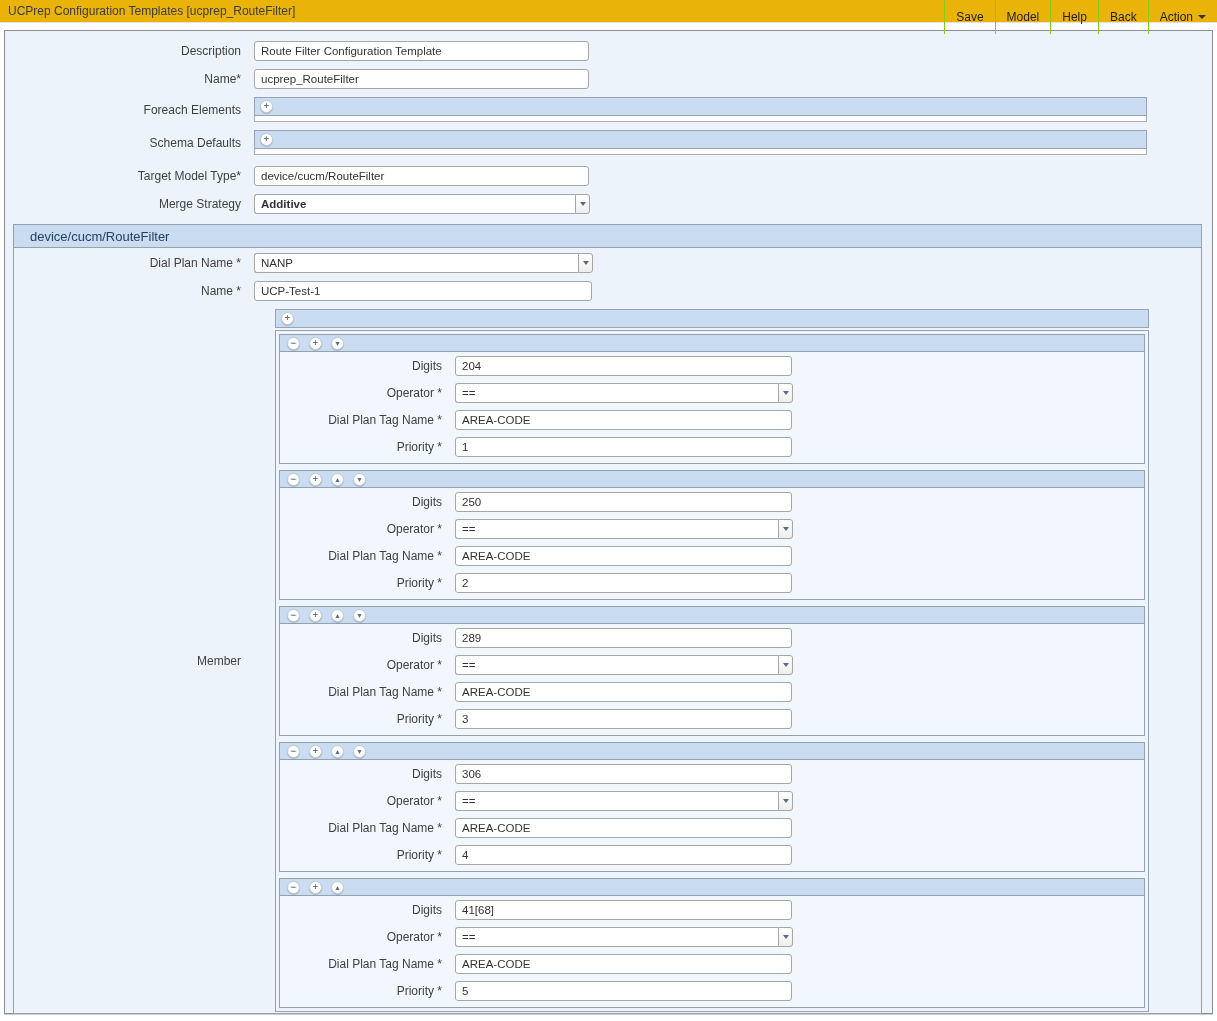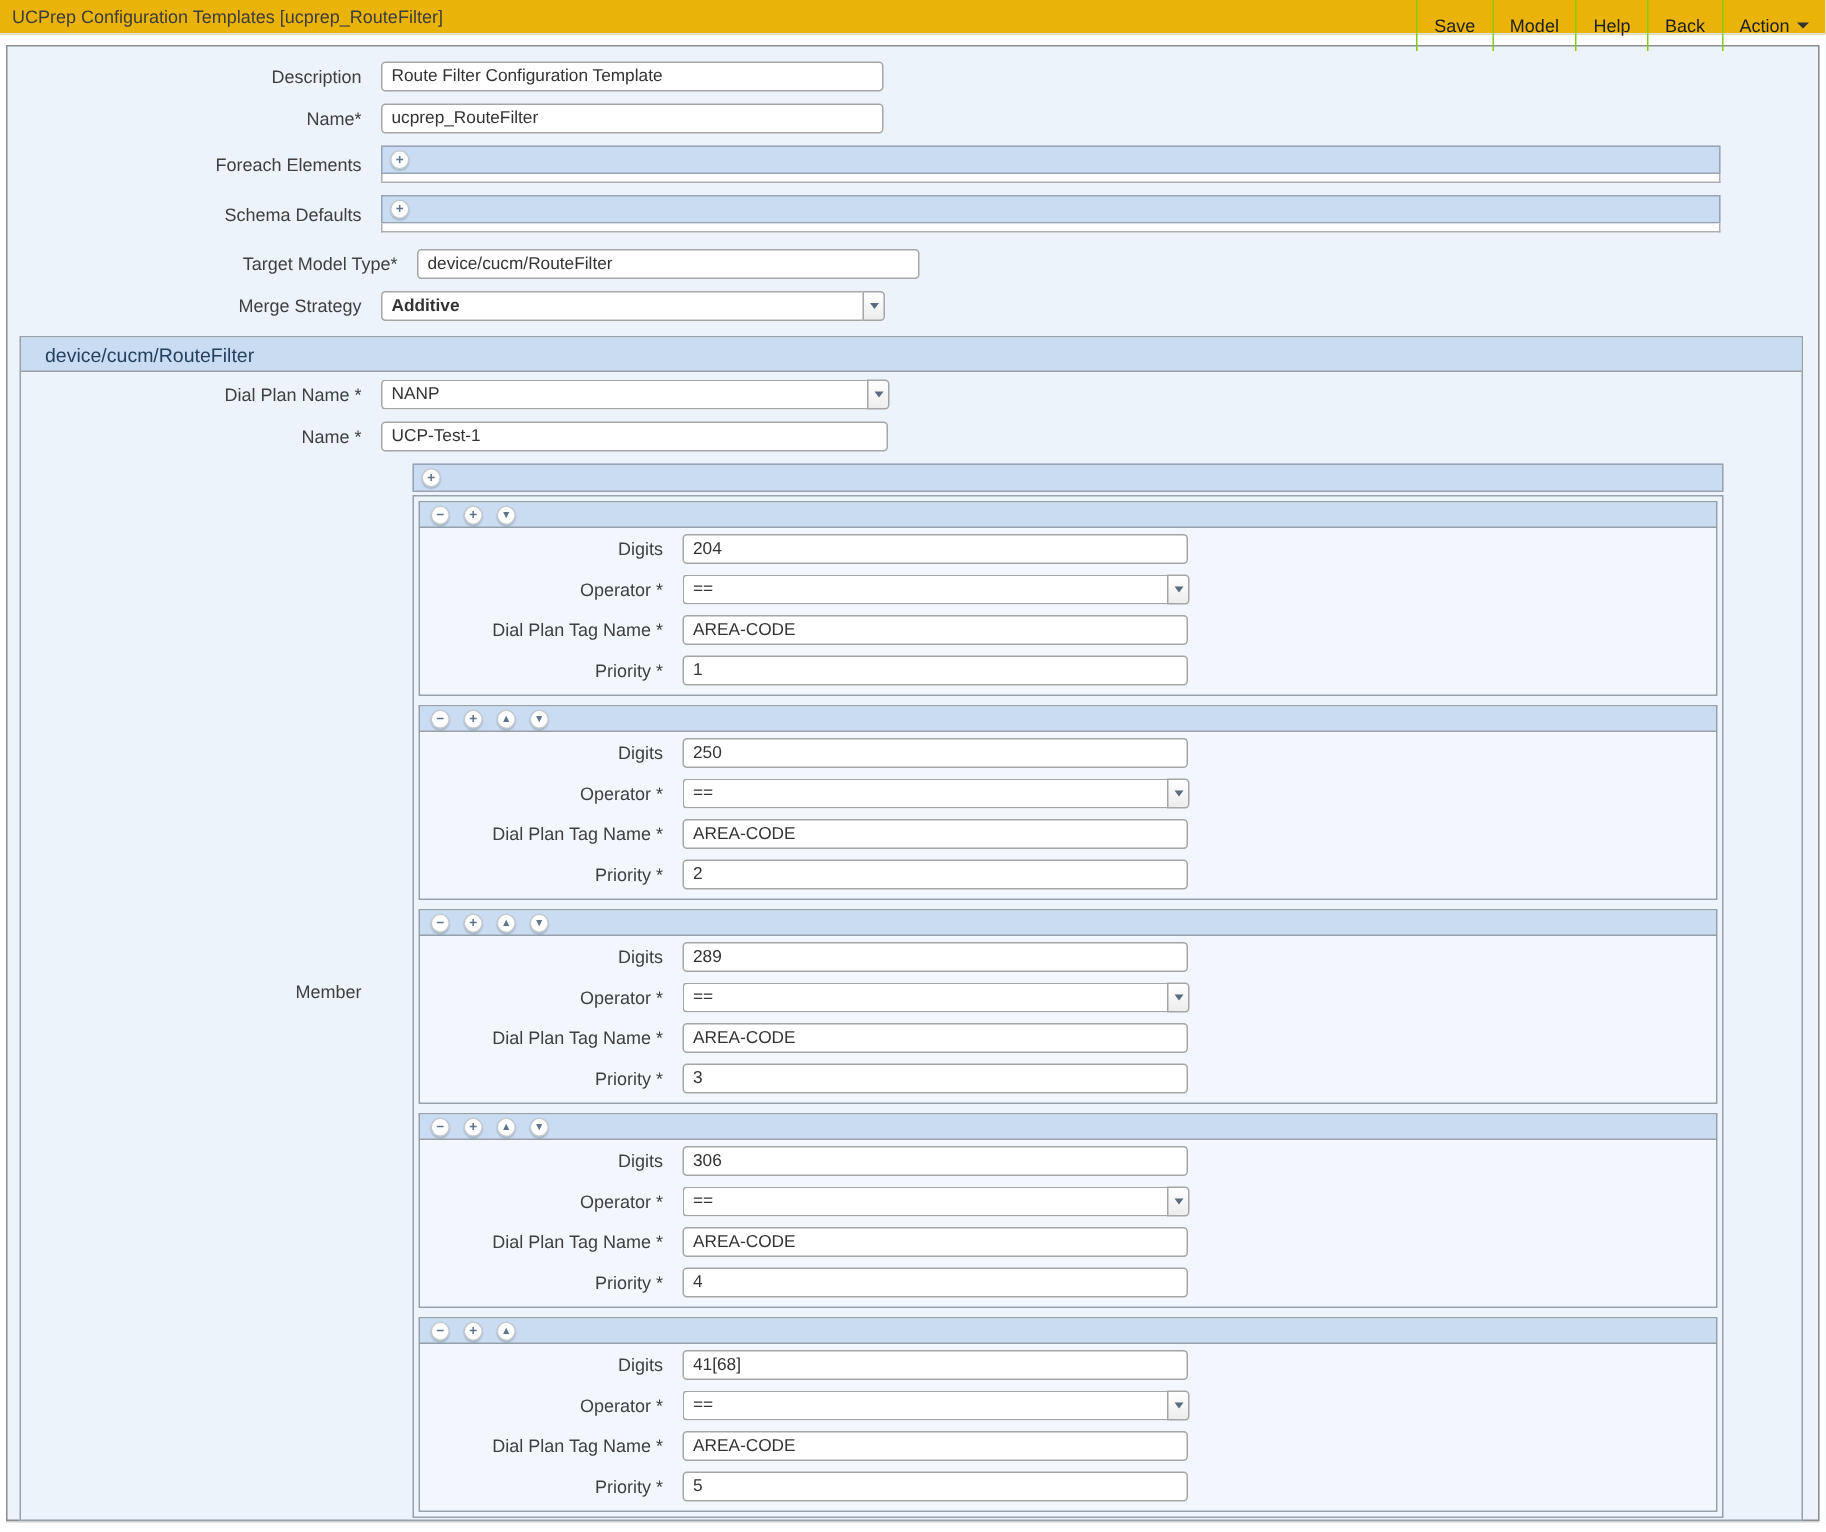--- a/index.html
+++ b/index.html
@@ -231,21 +231,21 @@
     <div class="listwrap">
       <div class="addbar">
         <button class="round-btn">
             <span class="glyph">+</span>
           </button>
       </div>
       <div class="strip"></div>
     </div>
   </div>
 
-  <div class="form-row" style="margin-top:11px;padding-left:24px;">
+  <div class="form-row" style="margin-top:11px;">
     <span class="lbl">Target Model Type*</span>
     <input class="txt w-main" value="device/cucm/RouteFilter" style="">
   </div>
 
   <div class="form-row">
     <span class="lbl">Merge Strategy</span>
     <div class="combo">
       <input class="txt" style="width: 321px; font-weight: bold;" value="Additive">
       <button class="combo-btn">
           <span class="tri-down"></span>

